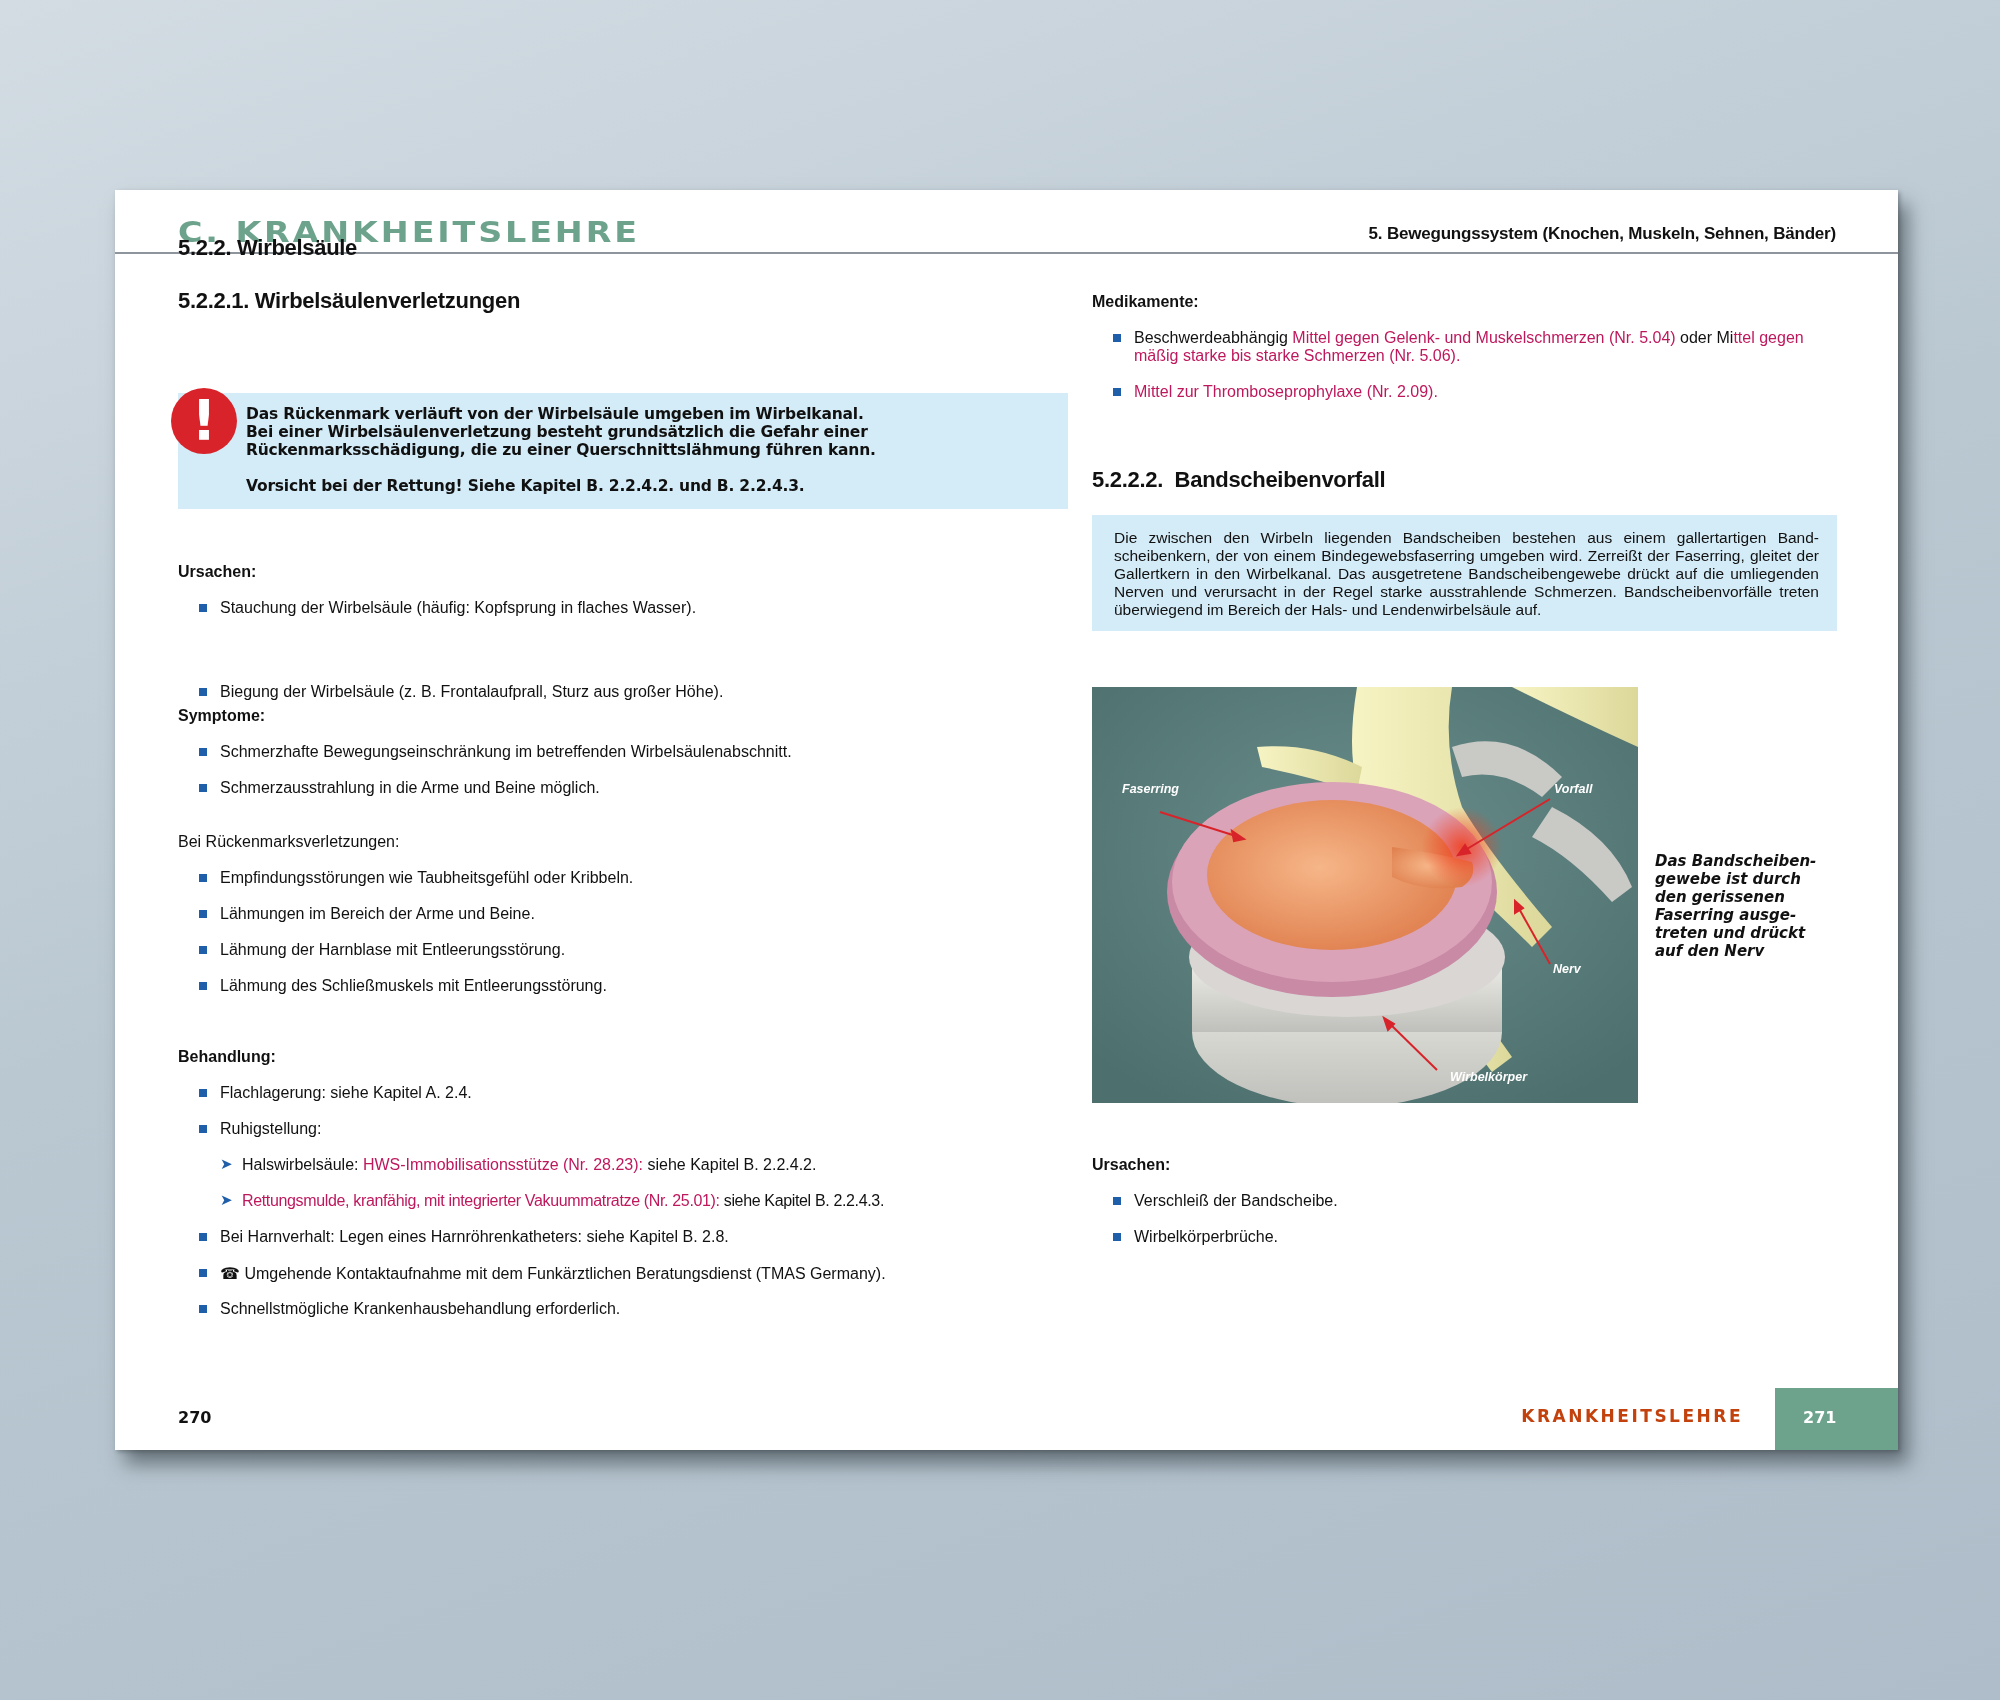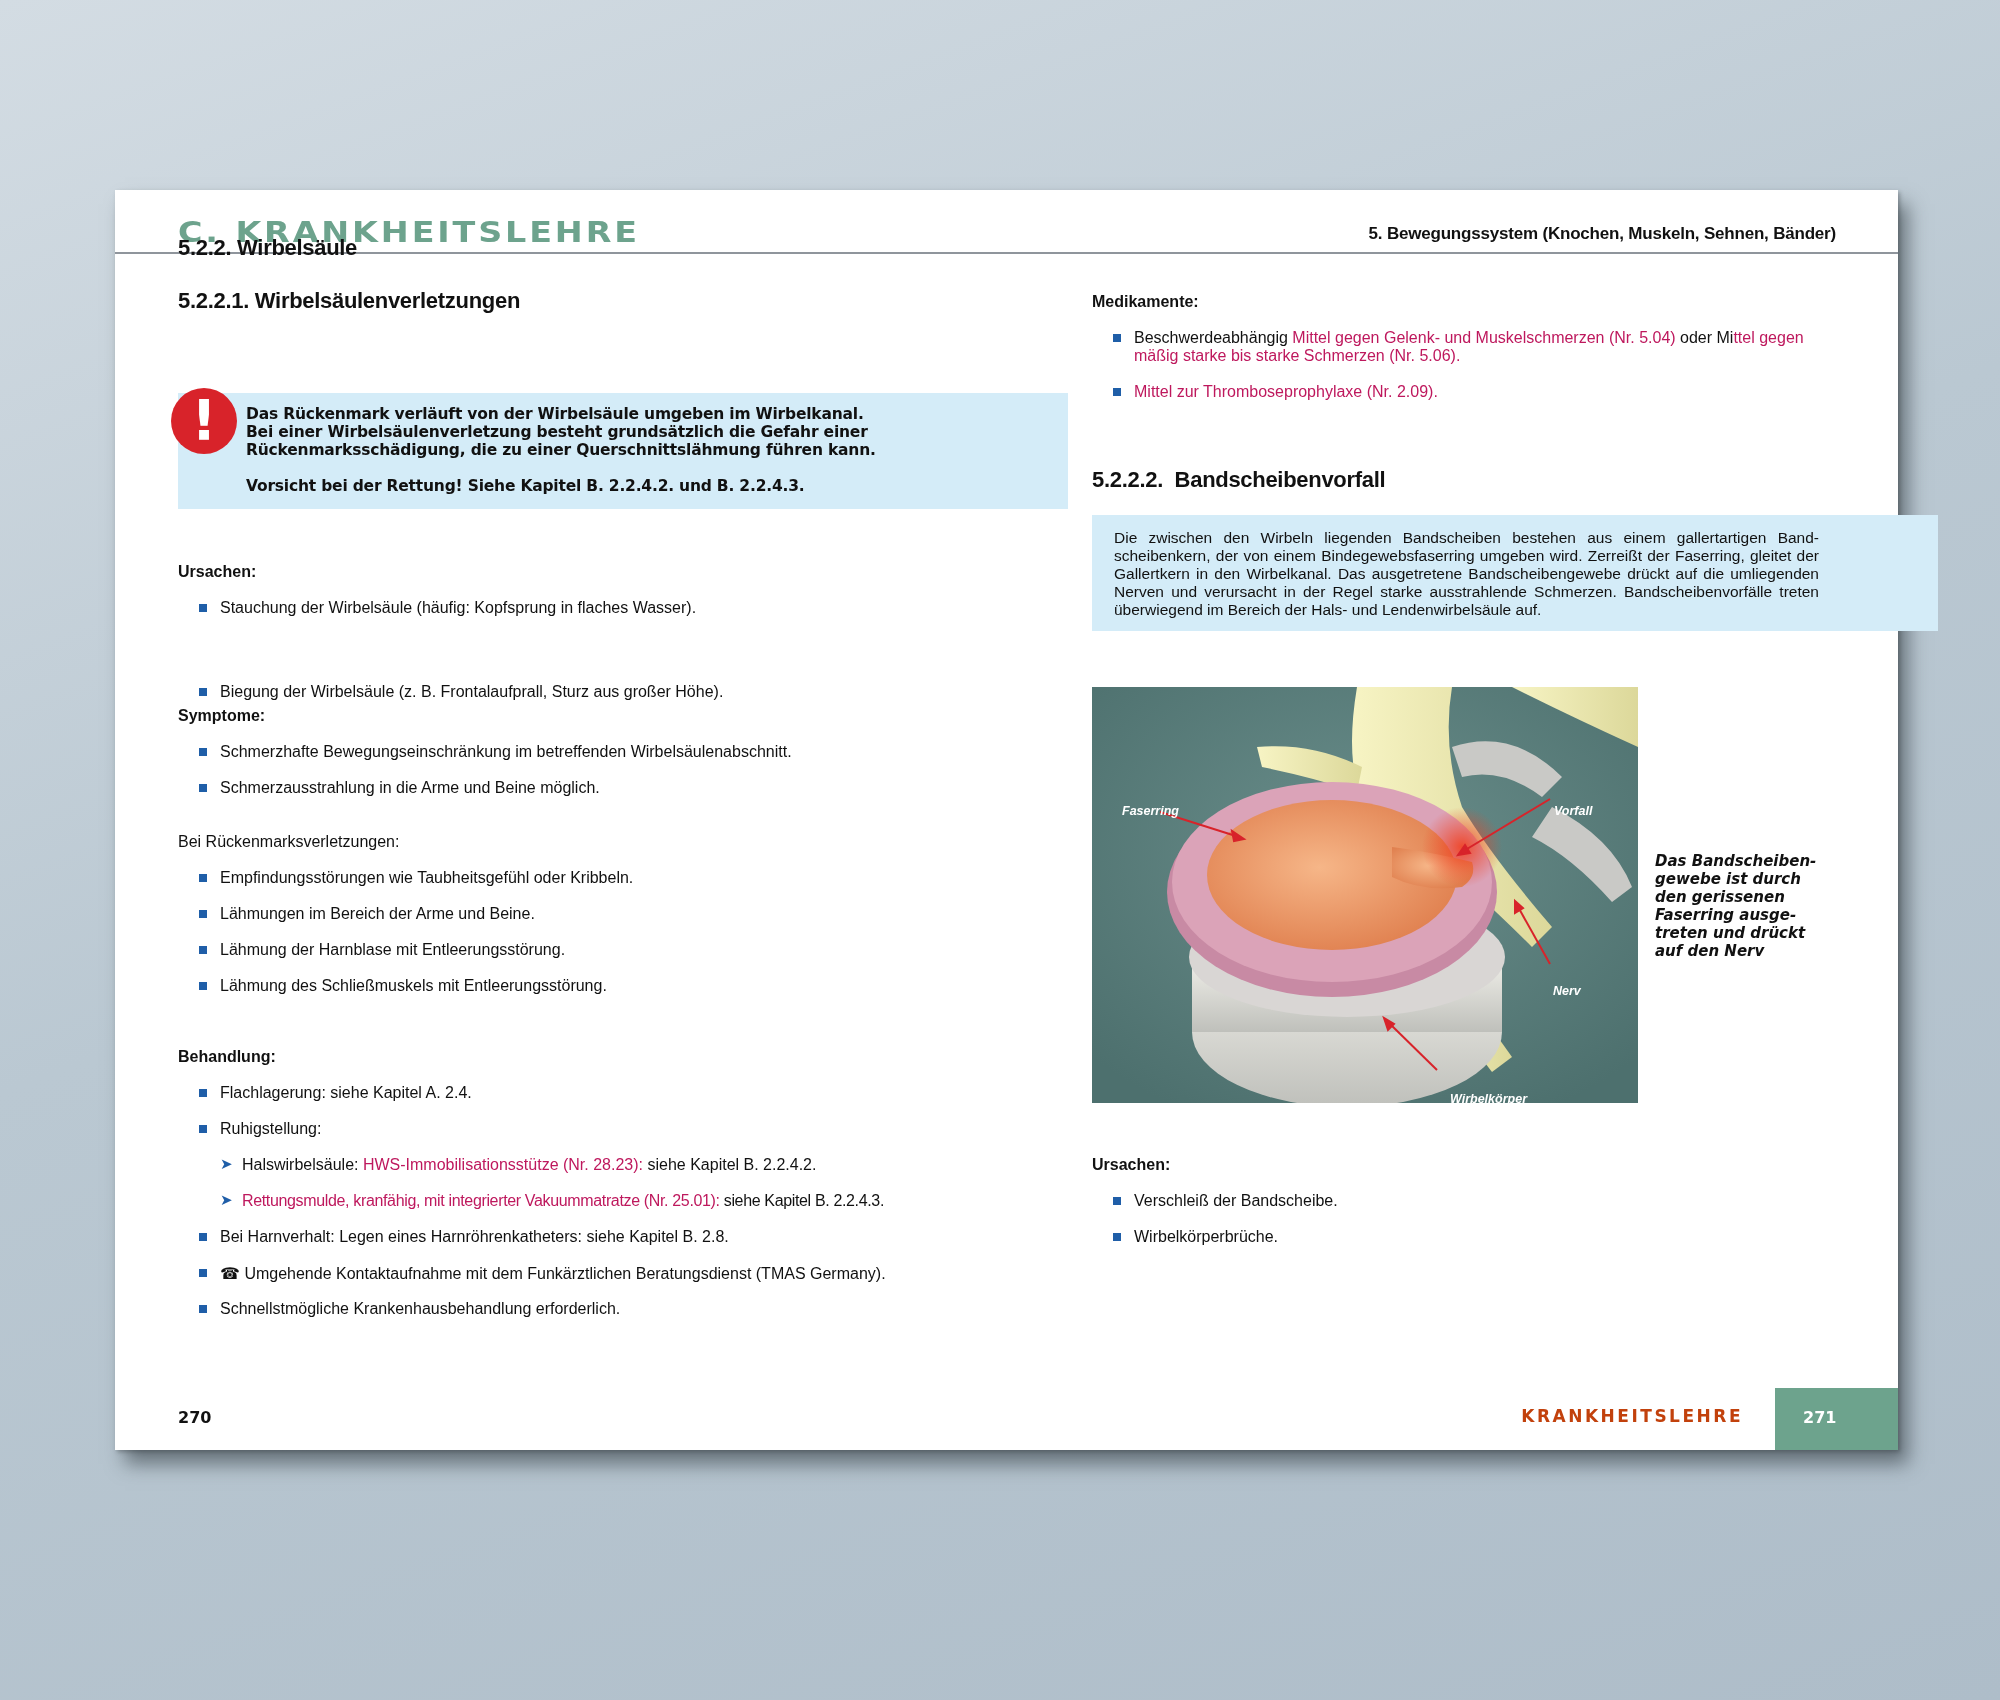--- a/index.html
+++ b/index.html
@@ -45,30 +45,30 @@
   .warnbox .txt {
     position: absolute; left: 68px; top: 12px; font-size: 15.5px; font-weight: bold; line-height: 18px;
     font-family: "DejaVu Sans", sans-serif; letter-spacing: -0.2px;
   }
   .warn-icon {
     position: absolute; left: -7px; top: 198px; width: 66px; height: 66px; border-radius: 50%;
     background: #d8232a; color: #fff; font-size: 56px; font-weight: bold; text-align: center; line-height: 64px;
     font-family: "DejaVu Sans", sans-serif;
   }
   .infobox {
-    position: absolute; left: 0; top: 325px; width: 846px; height: 116px; background: #d4ecf8;
+    position: absolute; left: 0; top: 325px; width: 745px; height: 116px; background: #d4ecf8;
   }
   .infobox .txt {
     position: absolute; left: 22px; top: 14px; width: 705px; font-size: 15.5px; line-height: 18px; text-align: justify;
   }
   .figure {
     position: absolute; left: 0; top: 497px; width: 546px; height: 416px; background: #557a78; overflow: hidden;
   }
   .fig-label {
-    position: absolute; color: #fff; font-size: 12.5px; font-weight: bold; font-style: italic; margin-top: 22px;
+    position: absolute; color: #fff; font-size: 12.5px; font-weight: bold; font-style: italic;
   }
   .caption {
     position: absolute; left: 563px; top: 662px; width: 180px; font-size: 15px; font-weight: bold; font-style: italic;
     line-height: 18px; font-family: "DejaVu Sans", sans-serif;
   }
   .pg-left { position: absolute; left: 63px; top: 1218px; font-size: 16px; font-weight: bold; font-family: "DejaVu Sans", sans-serif; }
   .ftr-title {
     position: absolute; right: 155px; top: 1216px; font-size: 17px; font-weight: bold; color: #c2410c; letter-spacing: 2.5px;
     font-family: "DejaVu Sans", sans-serif;
   }

